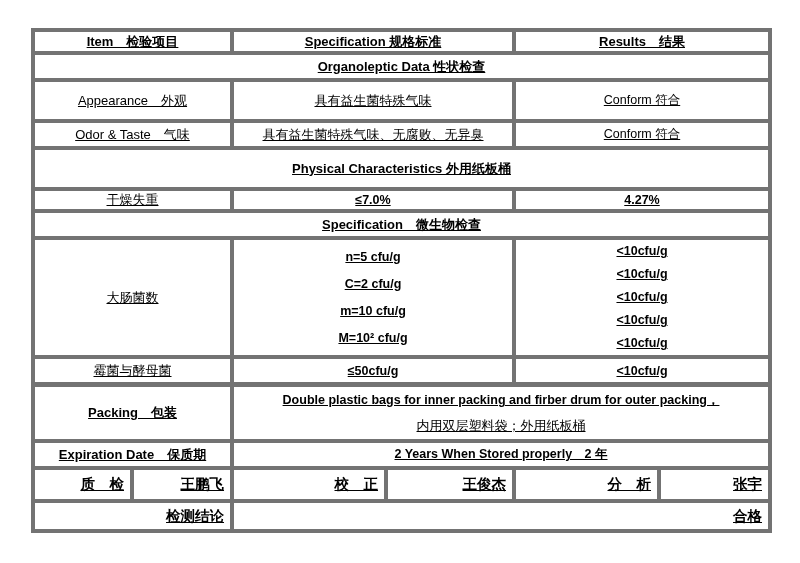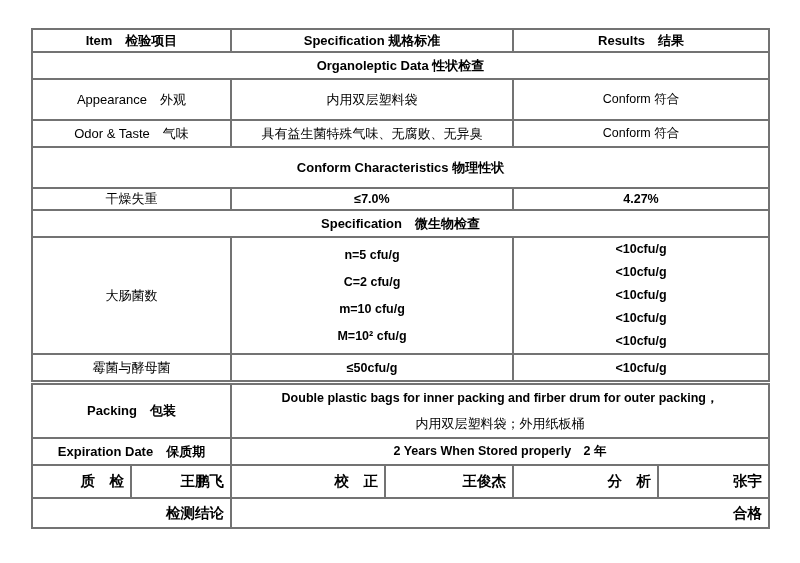--- a/index.html
+++ b/index.html
@@ -13,25 +13,26 @@
   }
   .page { position: absolute; inset: 0; background: #ffffff; }
 
   table {
     border-collapse: collapse;
     table-layout: fixed;
     position: absolute;
     background: #fff;
   }
   td {
-    border: 2px solid #737373;
+    border: 4px solid #737373;
     text-align: center;
     vertical-align: middle;
     padding: 0 6px;
     overflow: hidden;
+    text-decoration: underline;
   }
   .t1 { left: 31px; top: 28px; width: 737px; }
   .t2 { left: 31px; top: 383px; width: 737px; }
 
   .b    { font-weight: bold; }
   .serif{ font-family: "Liberation Serif", "DejaVu Serif", serif; font-weight: normal; }
   .fs13 { font-size: 13px; }
   .fs12 { font-size: 12.5px; }
   .fs14 { font-size: 14.5px; text-align: right; }
 
@@ -59,30 +60,30 @@
       <tr class="h22">
         <td class="b fs13">Item　检验项目</td>
         <td class="b fs13">Specification 规格标准</td>
         <td class="b fs13">Results　结果</td>
       </tr>
       <tr class="h25">
         <td colspan="3" class="b fs13">Organoleptic Data 性状检查</td>
       </tr>
       <tr class="h24">
         <td class="fs13">Appearance　外观</td>
-        <td class="serif fs13">内用双层塑料袋</td>
+        <td class="serif fs13">具有益生菌特殊气味</td>
         <td class="fs12">Conform 符合</td>
       </tr>
       <tr class="h25">
         <td class="fs13">Odor &amp; Taste　气味</td>
         <td class="serif fs13">具有益生菌特殊气味、无腐败、无异臭</td>
         <td class="fs12">Conform 符合</td>
       </tr>
       <tr class="h24">
-        <td colspan="3" class="b fs13">Conform Characteristics 物理性状</td>
+        <td colspan="3" class="b fs13">Physical Characteristics 外用纸板桶</td>
       </tr>
       <tr class="h23">
         <td class="serif fs13">干燥失重</td>
         <td class="b fs12">≤7.0%</td>
         <td class="b fs12">4.27%</td>
       </tr>
       <tr class="h25">
         <td colspan="3" class="b fs13">Specification　微生物检查</td>
       </tr>
       <tr class="h115">

